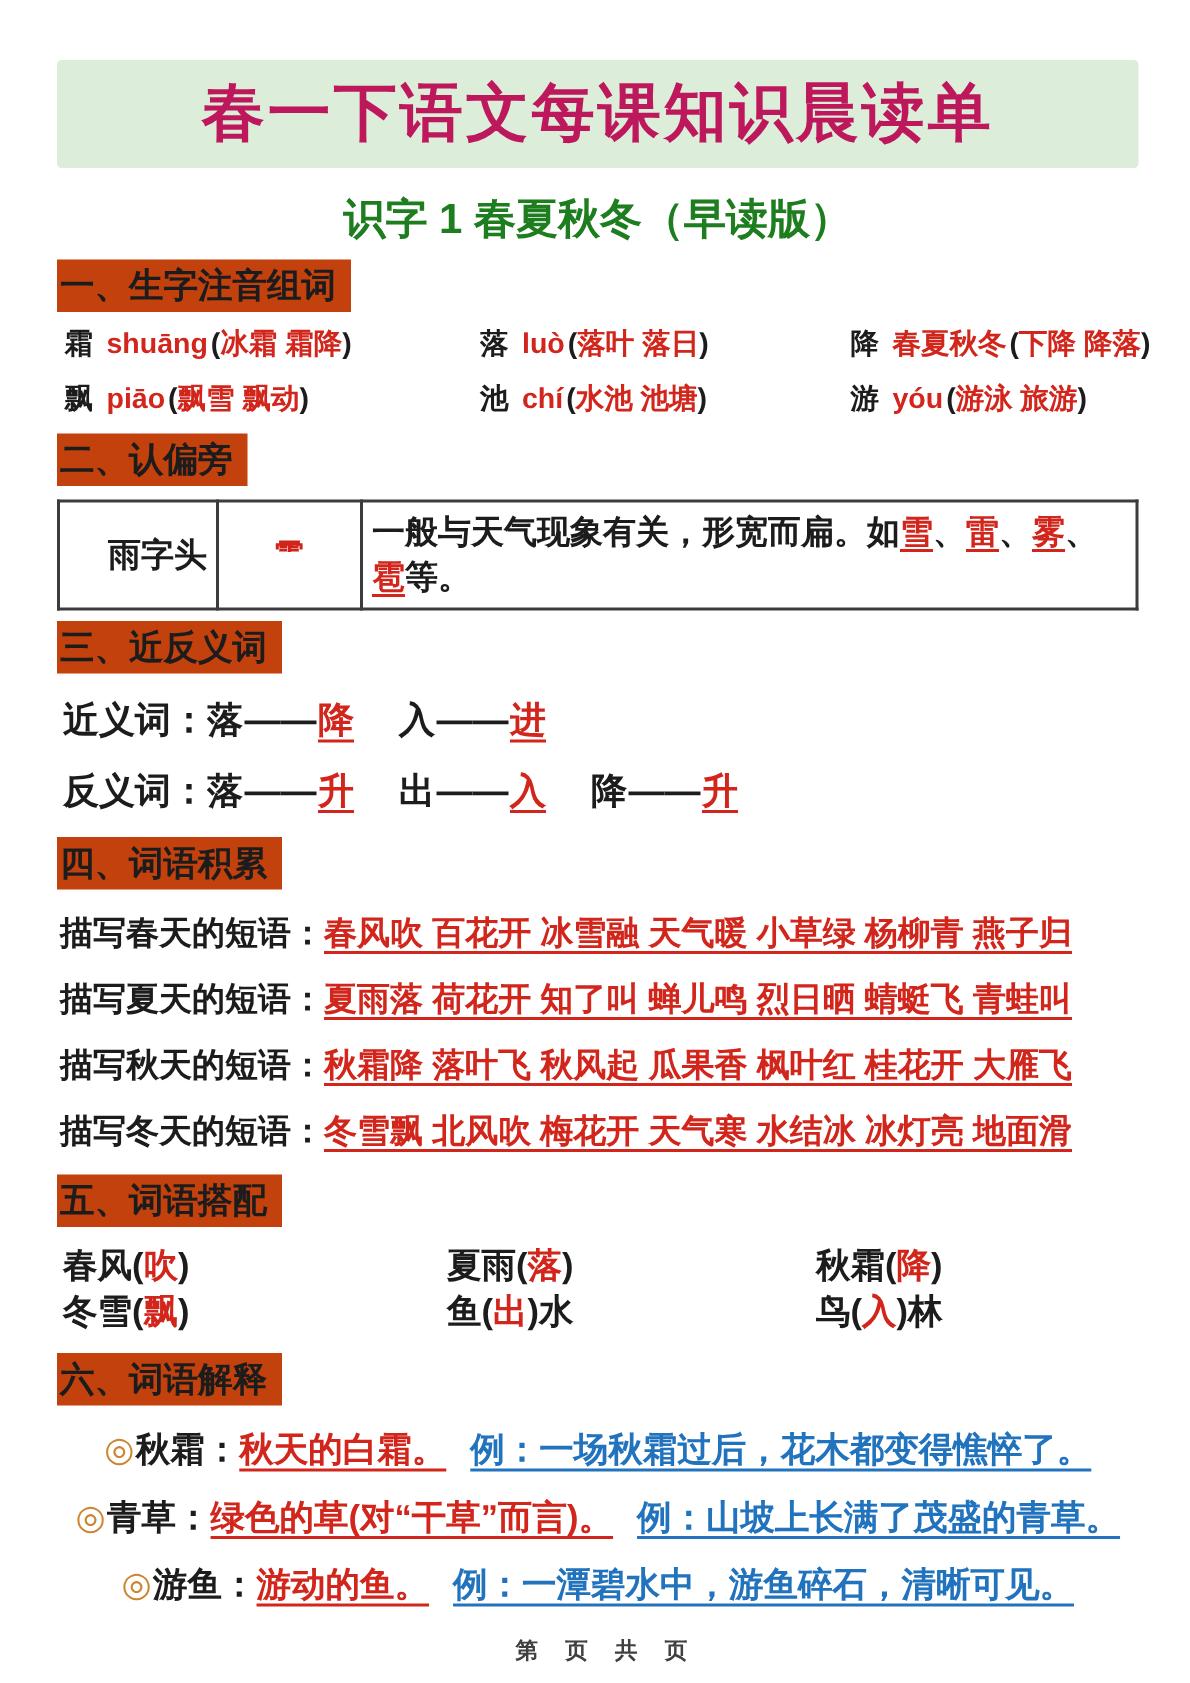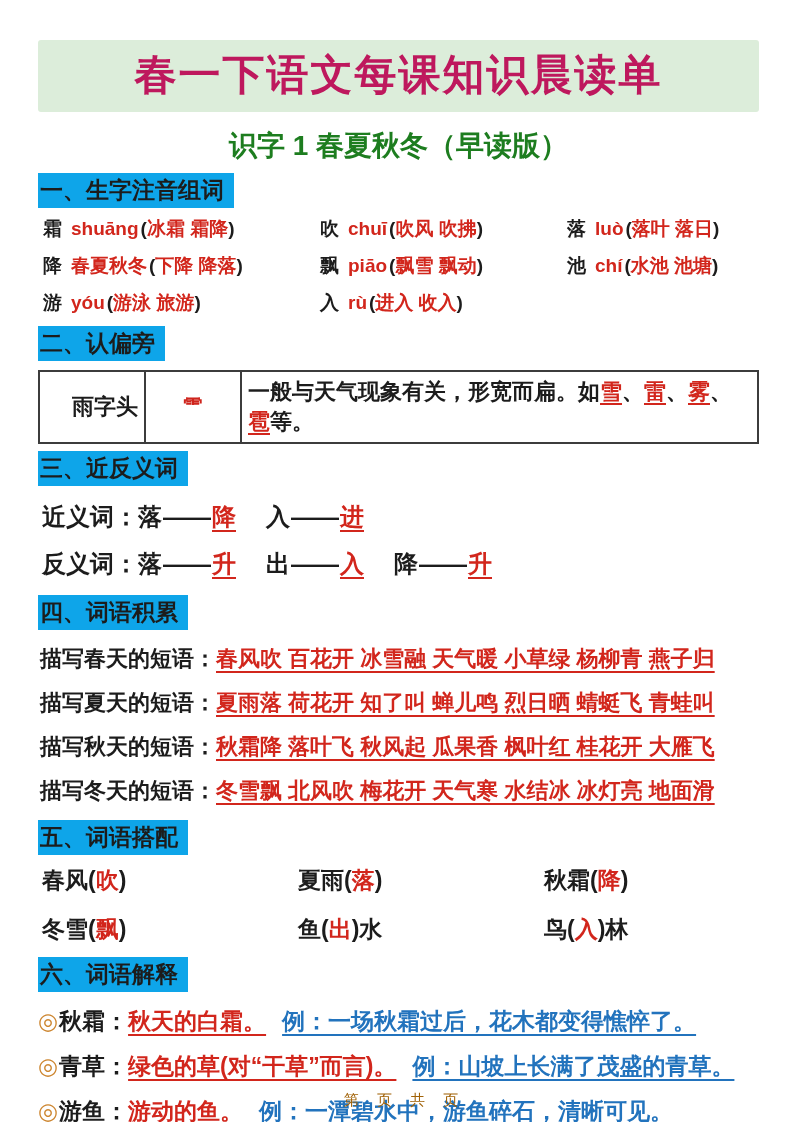--- a/index.html
+++ b/index.html
@@ -8,21 +8,21 @@
     box-sizing:border-box;padding:40px 34px 0 38px;overflow:hidden;
     font-family:"Liberation Sans","DejaVu Sans",sans-serif;
     color:#1c1c1c;font-weight:bold;
   }
   
   .title-banner{background:#dcedda;border-radius:3px;text-align:center;padding:7px 0 9px;}
   .title-banner .t{font-size:42px;color:#be185d;letter-spacing:2px;}
   .subtitle{text-align:center;font-size:28px;color:#1d7d1f;margin:15px 0 8px;}
   
   .sec-head-row{margin:7px 0 3px;}
-  .sec-head{display:inline-block;background:#0ea5e9;font-size:23px;color:#1c1c1c;padding:2px 10px 2px 2px;}
+  .sec-head{display:inline-block;background:#c2410c;font-size:23px;color:#1c1c1c;padding:2px 10px 2px 2px;}
   
   .zici-grid{display:grid;grid-template-columns:277px 247px 1fr;row-gap:11px;font-size:19px;margin:8px 0 10px;padding-left:5px;}
   .zi-entry{white-space:nowrap;}
   .hanzi{margin-right:9px;}
   .pinyin{color:#d2261c;margin-right:2px;}
   .words{color:#d2261c;}
   .paren{color:#1c1c1c;}
   
   .radical-table{width:100%;border-collapse:collapse;margin:9px 0 4px;font-size:22px;}
   .radical-table td{border:2px solid #3c3c3c;padding:5px 6px;vertical-align:middle;}
@@ -31,53 +31,51 @@
   .red-ul{color:#d2261c;text-decoration:underline;text-underline-offset:4px;}
   
   .s3-line{font-size:24px;margin:15px 0;padding-left:4px;}
   .pair{margin-right:30px;white-space:nowrap;}
   .dash{margin:0 1px;}
   .pair .red-ul{text-underline-offset:5px;}
   
   .s4-line{font-size:22px;margin:14px 0;white-space:nowrap;padding-left:2px;}
   .s4-phrases{color:#d2261c;text-decoration:underline;text-underline-offset:5px;}
   
-  .s5-grid{display:grid;grid-template-columns:256px 246px 1fr;row-gap:18px;font-size:23px;margin:10px 0 12px;padding-left:4px;}
+  .s5-grid{display:grid;grid-template-columns:256px 246px 1fr;font-size:23px;margin:10px 0 12px;padding-left:4px;}
   .ans-red{color:#d2261c;}
   
-  .s6-item{font-size:23px;margin:14px 0;white-space:nowrap;}
+  .s6-item{font-size:23px;margin:14px 0;white-space:nowrap;text-align:center;}
   .bullet{color:#cd8630;margin-right:1px;}
   .defn{color:#d2261c;text-decoration:underline;text-underline-offset:5px;margin-right:16px;}
   .example{color:#2273bd;text-decoration:underline;text-underline-offset:5px;}
   
-  .footer{position:absolute;bottom:12px;left:16px;right:0;text-align:center;font-size:15px;color:#a16207;letter-spacing:7px;font-weight:normal;}
+  .footer{position:absolute;bottom:12px;left:16px;right:0;text-align:center;font-size:15px;color:#404040;letter-spacing:7px;font-weight:bold;}
 </style>
 </head>
 <body>
 
 <div class="page">
 
   <div class="title-banner">
     <div class="t">春一下语文每课知识晨读单</div>
   </div>
 
   <div class="subtitle">识字 1 春夏秋冬（早读版）</div>
 
   <div class="sec-head-row">
     <span class="sec-head">一、生字注音组词</span>
   </div>
   <div class="zici-grid">
       <div class="zi-entry"><span class="hanzi">霜</span><span class="pinyin">shuāng</span><span class="paren">(</span><span class="words">冰霜 霜降</span><span class="paren">)</span></div>
-      <div class="zi-entry"><span class="hanzi">吹</span><span class="pinyin">chuī</span><span class="paren">(</span><span class="words">吹风 吹拂</span><span class="paren">)</span></div>
       <div class="zi-entry"><span class="hanzi">落</span><span class="pinyin">luò</span><span class="paren">(</span><span class="words">落叶 落日</span><span class="paren">)</span></div>
       <div class="zi-entry"><span class="hanzi">降</span><span class="pinyin">春夏秋冬</span><span class="paren">(</span><span class="words">下降 降落</span><span class="paren">)</span></div>
       <div class="zi-entry"><span class="hanzi">飘</span><span class="pinyin">piāo</span><span class="paren">(</span><span class="words">飘雪 飘动</span><span class="paren">)</span></div>
       <div class="zi-entry"><span class="hanzi">池</span><span class="pinyin">chí</span><span class="paren">(</span><span class="words">水池 池塘</span><span class="paren">)</span></div>
       <div class="zi-entry"><span class="hanzi">游</span><span class="pinyin">yóu</span><span class="paren">(</span><span class="words">游泳 旅游</span><span class="paren">)</span></div>
-      <div class="zi-entry"><span class="hanzi">入</span><span class="pinyin">rù</span><span class="paren">(</span><span class="words">进入 收入</span><span class="paren">)</span></div>
     </div>
 
   <div class="sec-head-row">
     <span class="sec-head">二、认偏旁</span>
   </div>
   <table class="radical-table">
     <tbody>
       <tr>
         <td class="rname">雨字头</td>
         <td class="rglyph">⻗</td>

